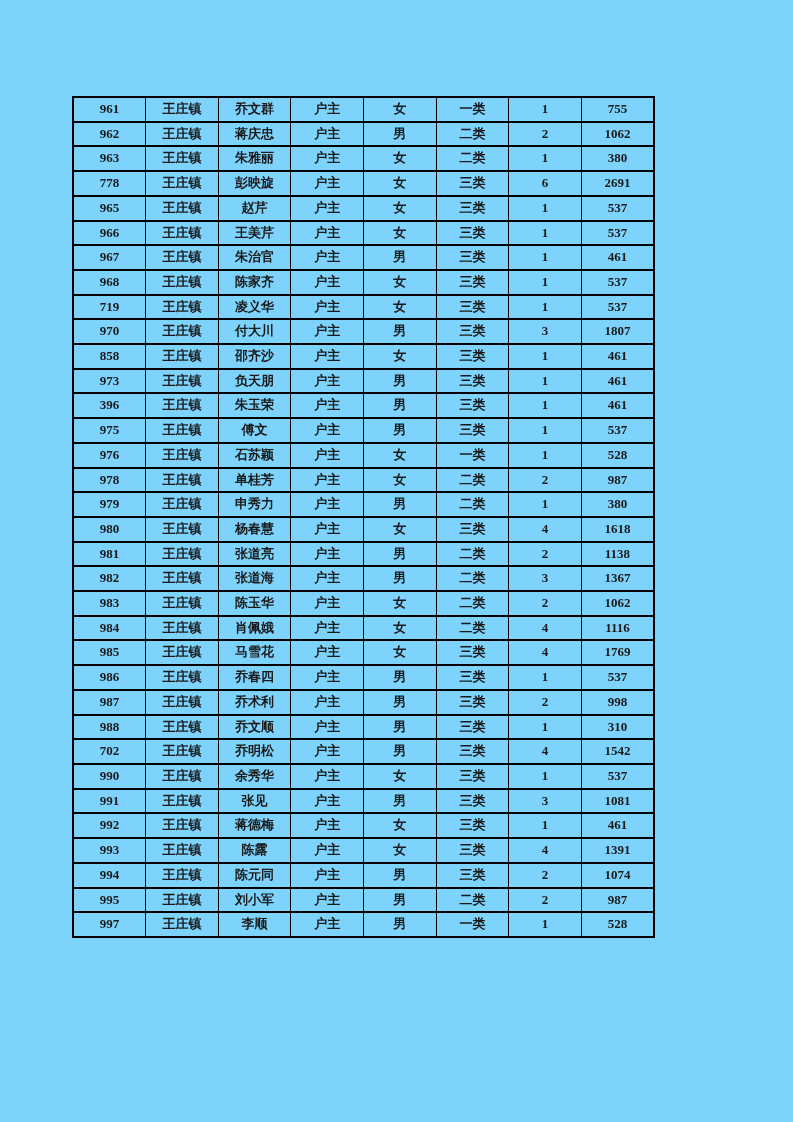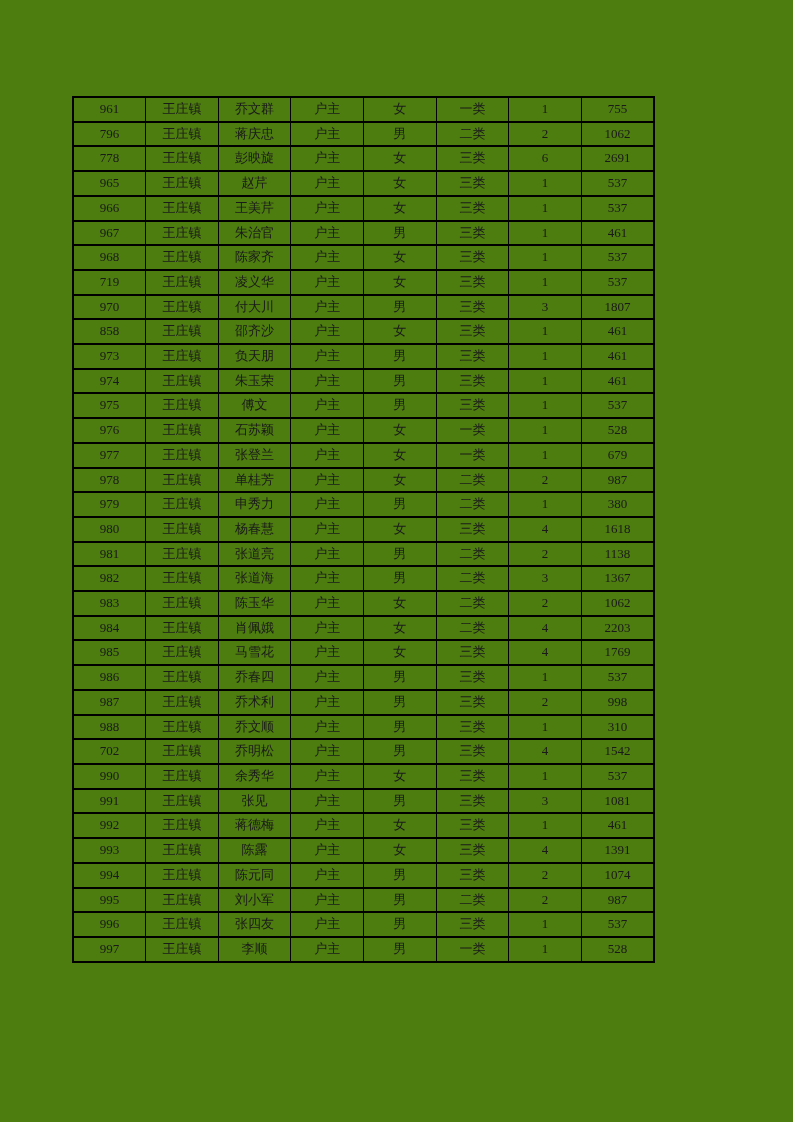--- a/index.html
+++ b/index.html
@@ -10,21 +10,22 @@
     width: 793px;
     height: 1122px;
     background: #ffffff;
     position: relative;
     font-family: "Liberation Serif", "DejaVu Serif", serif;
     overflow: hidden;
   }
   .page {
     position: absolute;
     inset: 0;
-    background: #4d7c0f;
+    background: #7dd3fc;
+    font-weight: bold;
   }
   table.roster {
     position: absolute;
     left: 72px;
     top: 96px;
     width: 583px;
     border-collapse: collapse;
     table-layout: fixed;
     border: 2px solid #000000;
   }
@@ -54,28 +55,38 @@
           <td>961</td>
           <td>王庄镇</td>
           <td>乔文群</td>
           <td>户主</td>
           <td>女</td>
           <td>一类</td>
           <td>1</td>
           <td>755</td>
         </tr>
         <tr>
-          <td>796</td>
+          <td>962</td>
           <td>王庄镇</td>
           <td>蒋庆忠</td>
           <td>户主</td>
           <td>男</td>
           <td>二类</td>
           <td>2</td>
           <td>1062</td>
+        </tr>
+        <tr>
+          <td>963</td>
+          <td>王庄镇</td>
+          <td>朱雅丽</td>
+          <td>户主</td>
+          <td>女</td>
+          <td>二类</td>
+          <td>1</td>
+          <td>380</td>
         </tr>
         <tr>
           <td>778</td>
           <td>王庄镇</td>
           <td>彭映旋</td>
           <td>户主</td>
           <td>女</td>
           <td>三类</td>
           <td>6</td>
           <td>2691</td>
@@ -154,21 +165,21 @@
           <td>973</td>
           <td>王庄镇</td>
           <td>负天朋</td>
           <td>户主</td>
           <td>男</td>
           <td>三类</td>
           <td>1</td>
           <td>461</td>
         </tr>
         <tr>
-          <td>974</td>
+          <td>396</td>
           <td>王庄镇</td>
           <td>朱玉荣</td>
           <td>户主</td>
           <td>男</td>
           <td>三类</td>
           <td>1</td>
           <td>461</td>
         </tr>
         <tr>
           <td>975</td>
@@ -182,30 +193,20 @@
         </tr>
         <tr>
           <td>976</td>
           <td>王庄镇</td>
           <td>石苏颖</td>
           <td>户主</td>
           <td>女</td>
           <td>一类</td>
           <td>1</td>
           <td>528</td>
-        </tr>
-        <tr>
-          <td>977</td>
-          <td>王庄镇</td>
-          <td>张登兰</td>
-          <td>户主</td>
-          <td>女</td>
-          <td>一类</td>
-          <td>1</td>
-          <td>679</td>
         </tr>
         <tr>
           <td>978</td>
           <td>王庄镇</td>
           <td>单桂芳</td>
           <td>户主</td>
           <td>女</td>
           <td>二类</td>
           <td>2</td>
           <td>987</td>
@@ -261,21 +262,21 @@
           <td>1062</td>
         </tr>
         <tr>
           <td>984</td>
           <td>王庄镇</td>
           <td>肖佩娥</td>
           <td>户主</td>
           <td>女</td>
           <td>二类</td>
           <td>4</td>
-          <td>2203</td>
+          <td>1116</td>
         </tr>
         <tr>
           <td>985</td>
           <td>王庄镇</td>
           <td>马雪花</td>
           <td>户主</td>
           <td>女</td>
           <td>三类</td>
           <td>4</td>
           <td>1769</td>
@@ -372,30 +373,20 @@
         </tr>
         <tr>
           <td>995</td>
           <td>王庄镇</td>
           <td>刘小军</td>
           <td>户主</td>
           <td>男</td>
           <td>二类</td>
           <td>2</td>
           <td>987</td>
-        </tr>
-        <tr>
-          <td>996</td>
-          <td>王庄镇</td>
-          <td>张四友</td>
-          <td>户主</td>
-          <td>男</td>
-          <td>三类</td>
-          <td>1</td>
-          <td>537</td>
         </tr>
         <tr>
           <td>997</td>
           <td>王庄镇</td>
           <td>李顺</td>
           <td>户主</td>
           <td>男</td>
           <td>一类</td>
           <td>1</td>
           <td>528</td>

